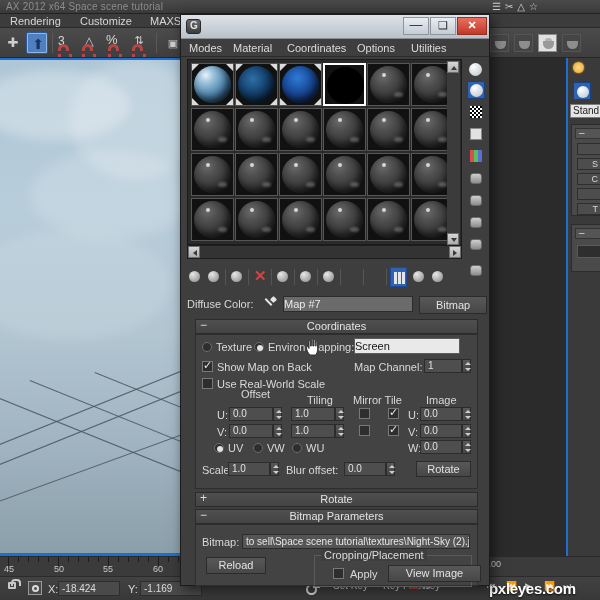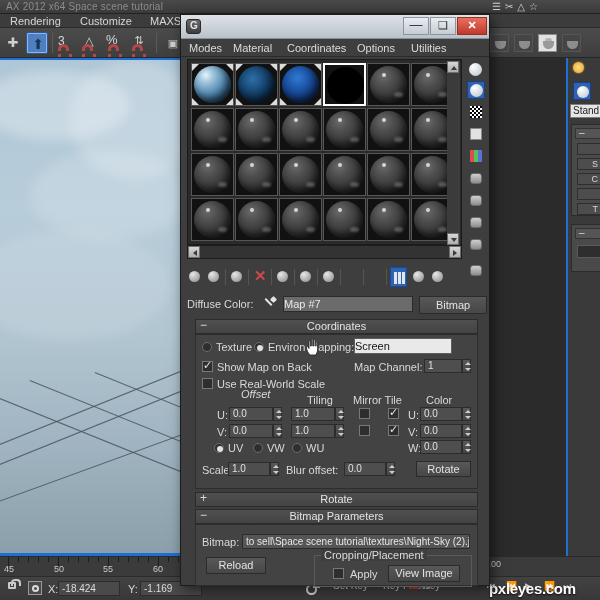--- a/index.html
+++ b/index.html
@@ -657,35 +657,35 @@
     <div class="rollhdr" style="left:14px; top:304px; width:283px;">
       <span class="pm">−</span>
       <span>Coordinates</span>
     </div>
     <div class="panelbody" style="left:14px; top:319px; width:283px; height:155px;">
       <div class="radio" style="left:6px; top:7px;"></div>
       <div class="lbl" style="left:20px; top:6px;">Texture</div>
       <div class="radio on" style="left:58px; top:7px;"></div>
       <div class="lbl" style="left:72px; top:6px;">Environ</div>
       <div class="lbl" style="left:113px; top:6px;">Mapping:</div>
-      <div class="combobox light" style="left:158px; top:3px; width:98px;">Screen</div>
+      <div class="combobox light" style="left:158px; top:3px; width:106px;">Screen</div>
 
       <div class="chk on" style="left:6px; top:26px;"></div>
       <div class="lbl" style="left:21px; top:26px;">Show Map on Back</div>
       <div class="lbl" style="left:158px; top:26px;">Map Channel:</div>
       <div class="spinfield" style="left:228px; top:24px; width:38px;">1</div>
       <div class="spinner" style="left:266px; top:24px;"></div>
 
       <div class="chk" style="left:6px; top:43px;"></div>
       <div class="lbl" style="left:21px; top:43px;">Use Real-World Scale</div>
 
-      <div class="lbl" style="left:45px; top:53px;font-style:italic;">Offset</div>
+      <div class="lbl" style="left:45px; top:53px;">Offset</div>
       <div class="lbl" style="left:111px; top:59px;">Tiling</div>
       <div class="lbl" style="left:157px; top:59px;">Mirror Tile</div>
-      <div class="lbl" style="left:230px; top:59px;">Color</div>
+      <div class="lbl" style="left:230px; top:59px;">Image</div>
 
       <div class="lbl" style="left:21px; top:74px;">U:</div>
       <div class="spinfield" style="left:33px; top:72px; width:44px;">0.0</div>
       <div class="spinner" style="left:77px; top:72px;"></div>
       <div class="spinfield" style="left:95px; top:72px; width:44px;">1.0</div>
       <div class="spinner" style="left:139px; top:72px;"></div>
       <div class="chk" style="left:163px; top:73px;"></div>
       <div class="chk on" style="left:192px; top:73px;"></div>
       <div class="lbl" style="left:212px; top:74px;">U:</div>
       <div class="spinfield" style="left:224px; top:72px; width:42px;">0.0</div>
@@ -731,21 +731,21 @@
       <span>Bitmap Parameters</span>
     </div>
     <div class="panelbody" style="left:14px; top:509px; width:283px; height:62px;">
       <div class="lbl" style="left:6px; top:11px;">Bitmap:</div>
       <div class="textfield" style="left:46px; top:9px; width:228px;">to sell\Space scene tutorial\textures\Night-Sky (2).jpg</div>
       <div class="btn" style="left:10px; top:32px; width:60px; height:17px; line-height:15px;">Reload</div>
       <div class="groupbox" style="left:118px; top:30px; width:158px; height:32px;">
         <span class="gtitle">Cropping/Placement</span>
         <div class="chk" style="left:18px; top:12px;"></div>
         <div class="lbl" style="left:35px; top:12px;">Apply</div>
-        <div class="btn" style="left:73px; top:9px; width:72px; height:17px; line-height:15px;">View Image</div>
+        <div class="btn" style="left:73px; top:9px; width:93px; height:17px; line-height:15px;">View Image</div>
       </div>
     </div>
   </div>
 
   <div class="handcursor">
     <svg width="16" height="18" viewBox="0 0 16 18">
       <path d="M5,17 C2.5,14.5 1.5,11.5 1.5,9.5 C1.5,8.5 2.5,8.2 3,9 L4,10.5 L4,3 C4,2.2 5.4,2.2 5.4,3 L5.4,8 L6.4,8 L6.4,1.6 C6.4,0.8 7.8,0.8 7.8,1.6 L7.8,8 L8.8,8 L8.8,2.2 C8.8,1.4 10.2,1.4 10.2,2.2 L10.2,8 L11.2,8 L11.2,3.8 C11.2,3 12.6,3 12.6,3.8 L12.6,11 C12.6,14 11.5,16 10.5,17 Z" fill="#ffffff" stroke="#2a2a2a" stroke-width="0.9" stroke-linejoin="round"></path>
     </svg>
   </div>
 

